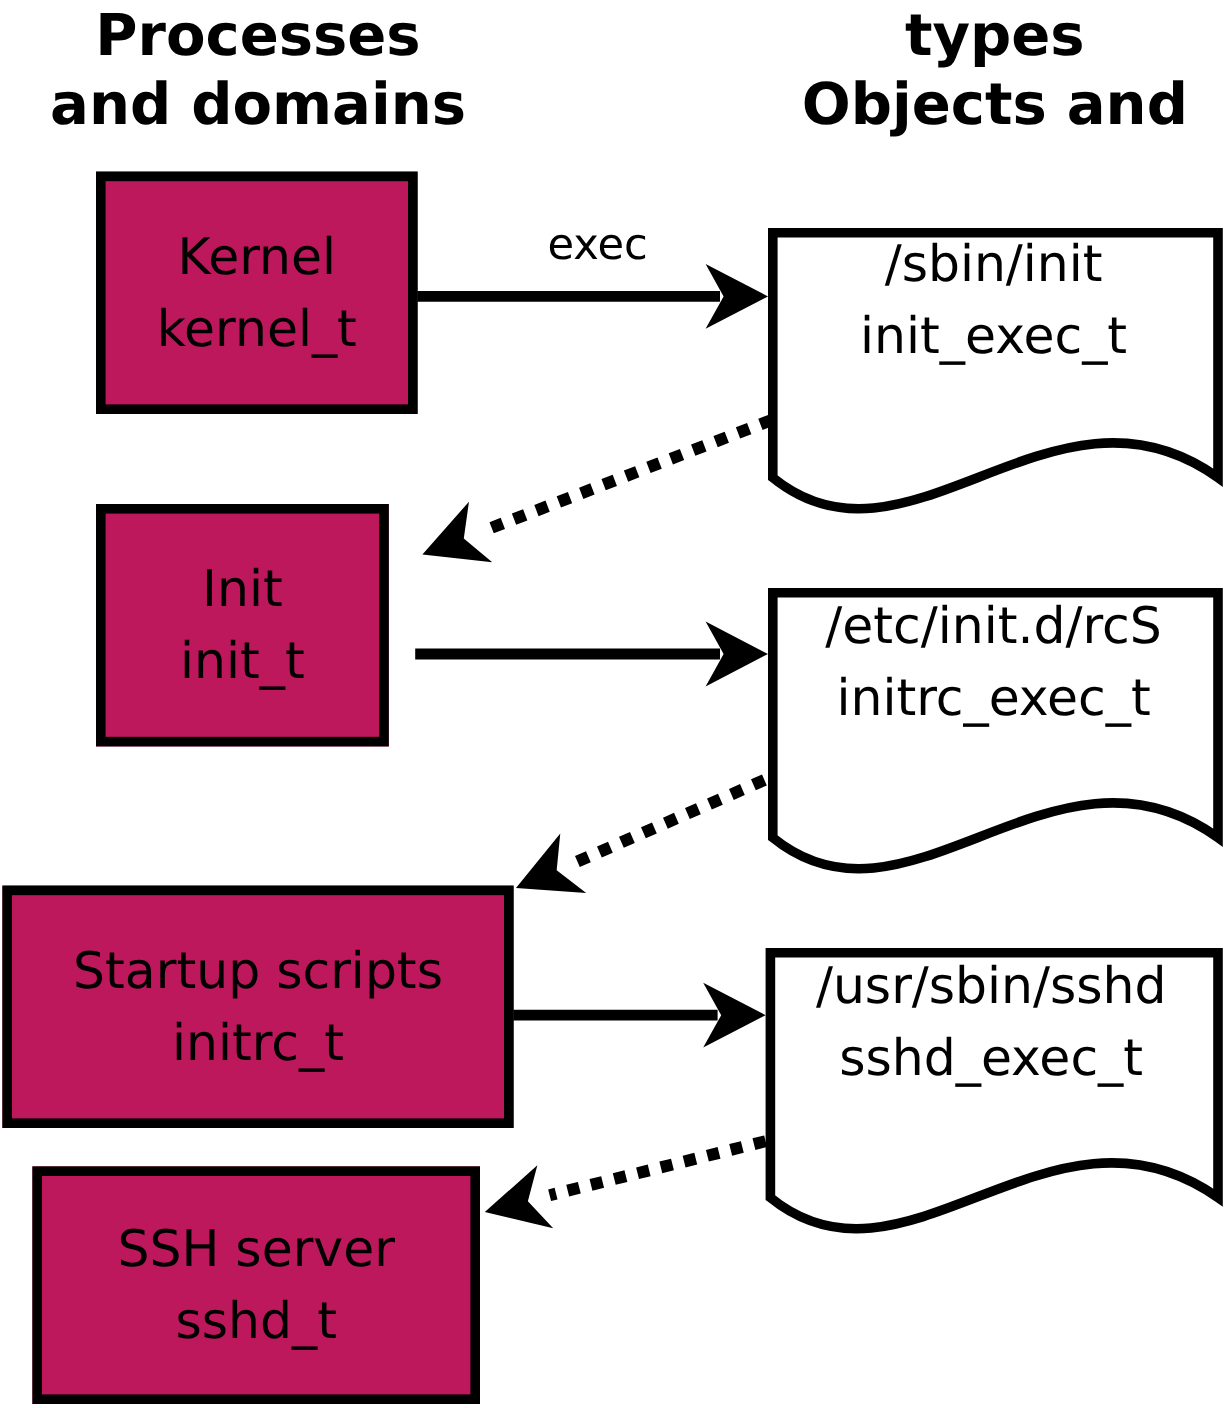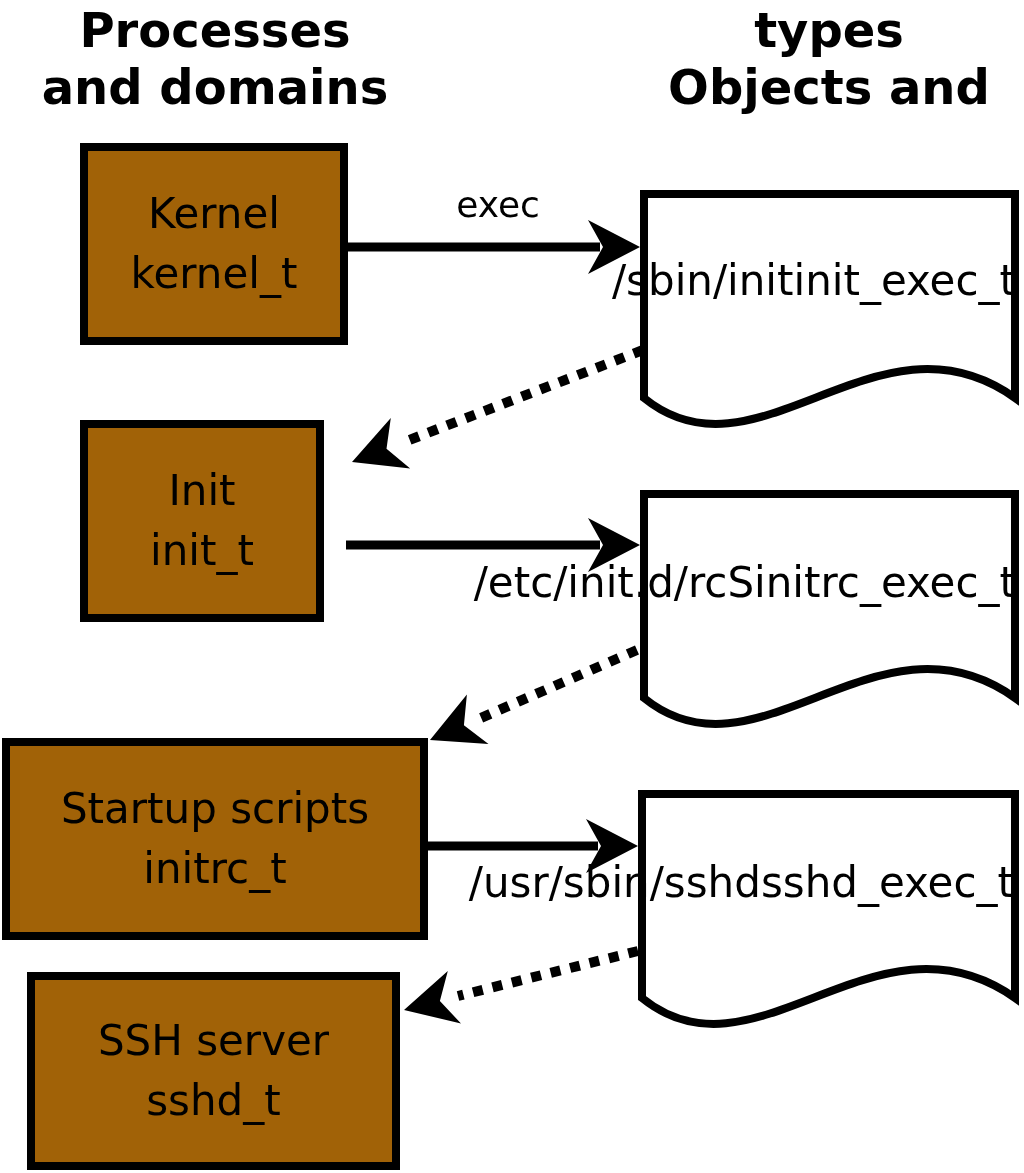--- a/index.html
+++ b/index.html
@@ -22,41 +22,41 @@
     line-height: 57px;
     white-space: nowrap;
   }
   .hdr-left  { left: 25px;  top: 2px; width: 380px; }
   .hdr-right { left: 639px; top: 2px; width: 380px; }
   .pbox {
     position: absolute;
     z-index: 2;
     box-sizing: border-box;
     border: 8px solid #000000;
-    background: #a16207;
+    background: #be185d;
     display: flex;
     flex-direction: column;
     align-items: center;
     justify-content: center;
     text-align: center;
     font-size: 42px;
     line-height: 60px;
     white-space: nowrap;
   }
   .pbox-kernel  { left: 80px; top: 143px; width: 268px; height: 202px; }
   .pbox-init    { left: 80px; top: 420px; width: 244px; height: 202px; }
   .pbox-startup { left: 2px;  top: 694px; width: 426px; height: 202px; margin-top: 44px; }
   .pbox-sshd    { left: 27px; top: 972px; width: 373px; height: 198px; }
   .doctext {
     position: absolute;
     z-index: 2;
     display: flex;
-    flex-direction: row;
+    flex-direction: column;
     align-items: center;
-    justify-content: flex-end;
+    justify-content: flex-start;
     text-align: center;
     font-size: 42px;
     line-height: 60px;
     white-space: nowrap;
   }
   .doctext-1 { left: 640px; top: 190px; width: 376px; height: 182px; }
   .doctext-2 { left: 640px; top: 492px; width: 376px; height: 182px; }
   .doctext-3 { left: 638px; top: 792px; width: 376px; height: 182px; }
   .lbl-exec {
     position: absolute;

